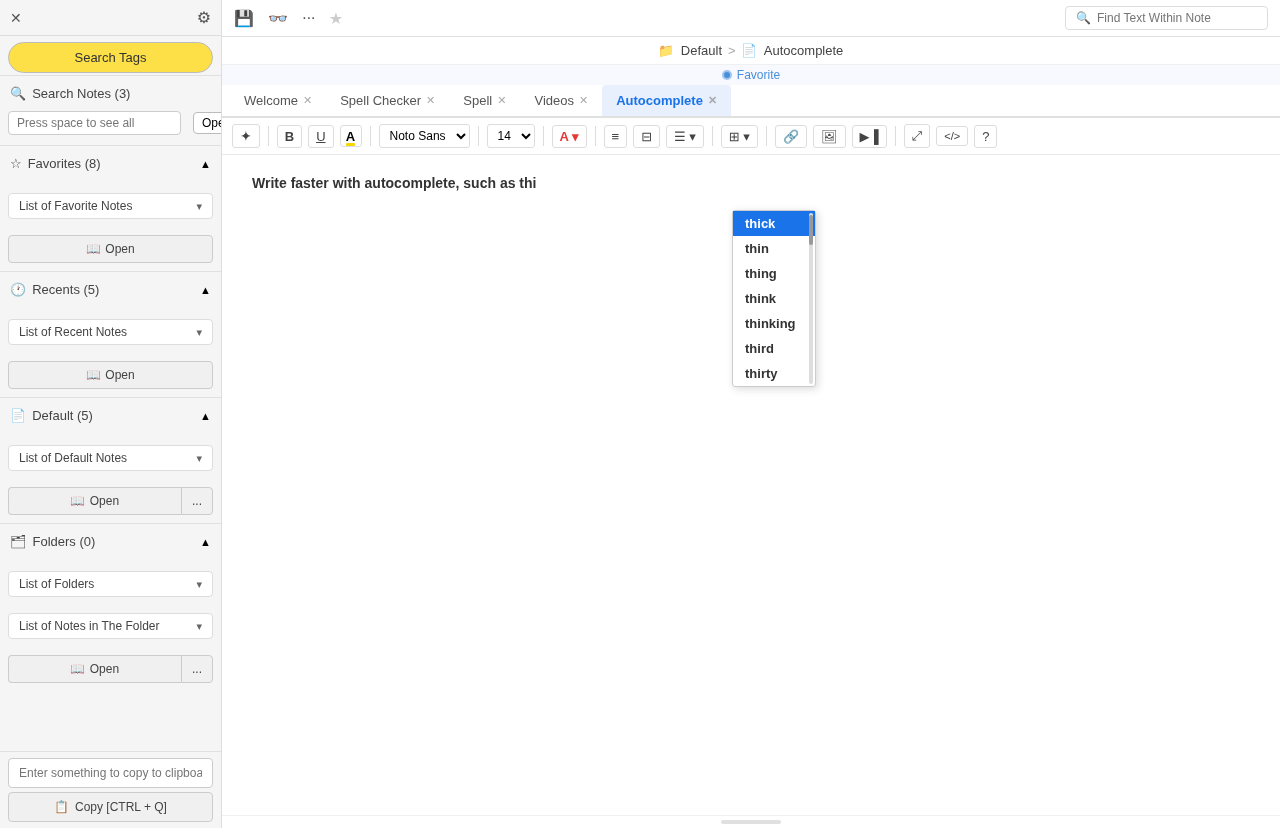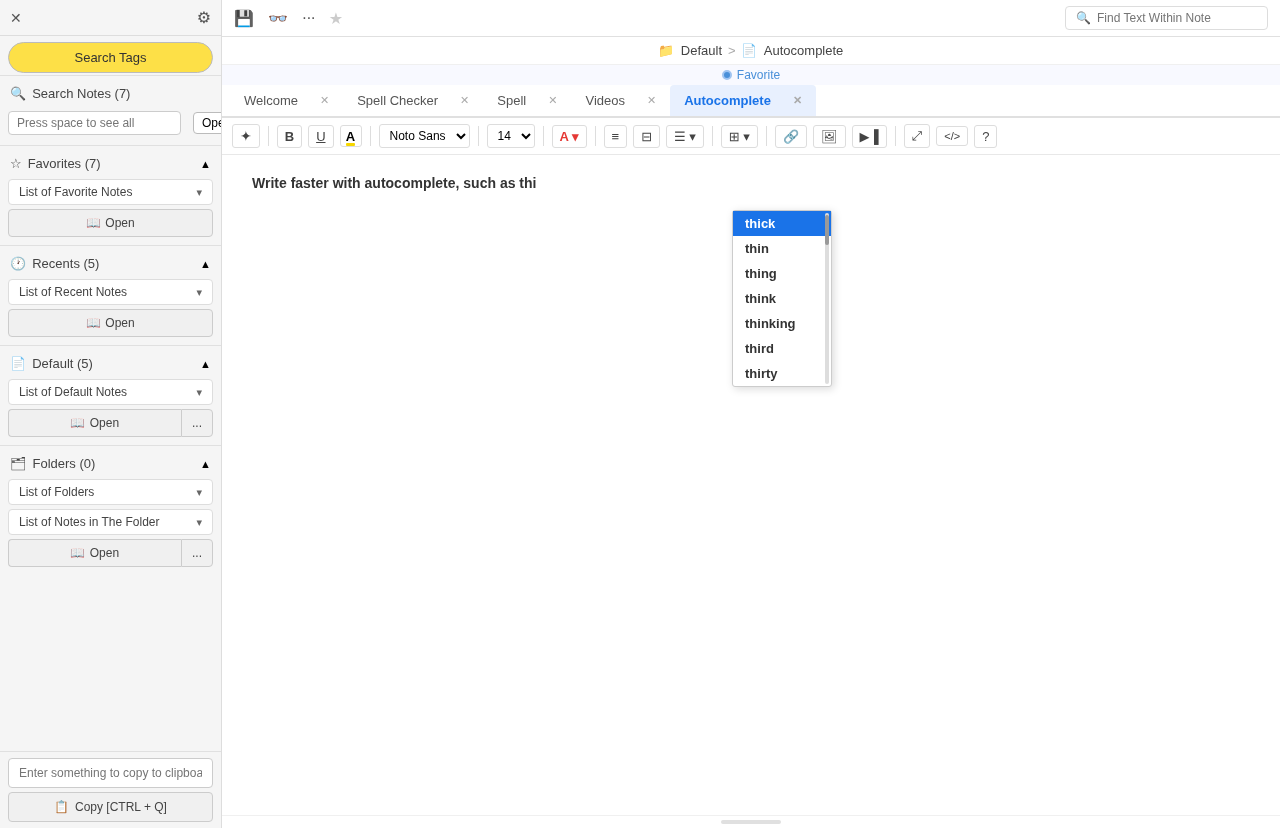--- a/index.html
+++ b/index.html
@@ -19,21 +19,21 @@
     .sidebar-btn-outline { background: #fde047; }
 
     .search-input-row { display: flex; align-items: center; gap: 4px; margin-top: 4px; }
     .search-input-placeholder { flex: 1; background: #fff; border: 1px solid #ccc; border-radius: 4px; padding: 4px 8px; font-size: 12px; color: #999; }
     .open-btn-small { background: #fff; border: 1px solid #bbb; border-radius: 4px; padding: 3px 8px; font-size: 12px; cursor: pointer; }
 
     .section { padding: 4px 0; border-top: 1px solid #e0e0e0; }
     .section-header { display: flex; align-items: center; justify-content: space-between; padding: 6px 10px; cursor: pointer; }
     .section-title { display: flex; align-items: center; gap: 6px; font-size: 13px; color: #444; font-weight: 500; }
 
-    .section-list-dropdown { display: flex; align-items: center; justify-content: space-between; margin: 2px 8px; padding: 5px 10px; background: #fff; border: 1px solid #ddd; border-radius: 4px; font-size: 12px; color: #444; cursor: pointer; }
+    .section-list-dropdown { display: flex; align-items: center; justify-content: space-between; margin: 16px 8px; padding: 5px 10px; background: #fff; border: 1px solid #ddd; border-radius: 4px; font-size: 12px; color: #444; cursor: pointer; }
     .dropdown-arrow { color: #666; font-size: 11px; }
 
     .open-btn { display: flex; align-items: center; justify-content: center; gap: 4px; margin: 4px 8px 4px; padding: 6px 10px; background: #f0f0f0; border: 1px solid #ccc; border-radius: 4px; cursor: pointer; font-size: 12px; color: #444; }
     .open-btn-row { display: flex; gap: 0; margin: 4px 8px 4px; }
     .open-btn-main { flex: 1; display: flex; align-items: center; justify-content: center; gap: 4px; padding: 6px 10px; background: #f0f0f0; border: 1px solid #ccc; border-radius: 4px 0 0 4px; cursor: pointer; font-size: 12px; color: #444; border-right: none; }
     .open-btn-dots { padding: 6px 10px; background: #f0f0f0; border: 1px solid #ccc; border-radius: 0 4px 4px 0; cursor: pointer; font-size: 12px; color: #444; }
 
     
     .clipboard-section { margin-top: auto; padding: 6px 8px; border-top: 1px solid #e0e0e0; }
     .clipboard-input { width: 100%; padding: 7px 10px; border: 1px solid #ccc; border-radius: 4px; background: #fff; font-size: 12px; color: #999; margin-bottom: 4px; }
@@ -51,37 +51,37 @@
     .search-note-input { border: none; outline: none; font-size: 12px; color: #999; width: 160px; }
 
     
     .breadcrumb-bar { display: flex; align-items: center; justify-content: center; gap: 6px; padding: 6px; border-bottom: 1px solid #f0f0f0; font-size: 13px; color: #444; }
     .breadcrumb-sep { color: #aaa; }
     .autosave { display: flex; align-items: center; justify-content: center; gap: 5px; padding: 3px; font-size: 12px; color: #4a90d9; background: #f8f9ff; }
     .autosave-dot { width: 10px; height: 10px; border-radius: 50%; background: #4a90d9; border: 2px solid #a0c4f1; }
 
     
     .tabs-bar { display: flex; align-items: center; border-bottom: 2px solid #e0e0e0; background: #fff; padding: 0 8px; overflow-x: auto; }
-    .tab { display: flex; align-items: center; gap: 22px; padding: 8px 14px; font-size: 13px; color: #555; cursor: pointer; border-bottom: 2px solid transparent; margin-bottom: -2px; white-space: nowrap; }
+    .tab { display: flex; align-items: center; gap: 5px; padding: 8px 14px; font-size: 13px; color: #555; cursor: pointer; border-bottom: 2px solid transparent; margin-bottom: -2px; white-space: nowrap; }
     .tab.active { color: #1a73e8; border-bottom: 2px solid #1a73e8; font-weight: 600; background: #e8f0fe; border-radius: 4px 4px 0 0; }
     .tab-close { font-size: 11px; color: #aaa; cursor: pointer; }
 
     
     .editor-toolbar { display: flex; align-items: center; gap: 6px; padding: 6px 10px; border-bottom: 1px solid #e8e8e8; background: #fff; flex-wrap: wrap; }
     .toolbar-btn { padding: 3px 7px; border: 1px solid #ddd; border-radius: 3px; background: #fff; cursor: pointer; font-size: 13px; color: #444; }
     .toolbar-sep { width: 1px; height: 20px; background: #ddd; margin: 0 2px; }
     .font-select { padding: 3px 6px; border: 1px solid #ddd; border-radius: 3px; font-size: 12px; background: #fff; cursor: pointer; }
     .color-btn { width: 22px; height: 22px; border: 1px solid #ddd; border-radius: 3px; background: #fff; cursor: pointer; display: flex; align-items: center; justify-content: center; }
 
     
     .editor-area { flex: 1; padding: 20px 30px; font-size: 14px; color: #333; position: relative; overflow-y: auto; font-weight: bold; }
     .editor-content { outline: none; min-height: 200px; }
 
     
-    .autocomplete-dropdown { position: absolute; top: 55px; left: 510px; width: 100px; background: #fff; border: 1px solid #ccc; border-radius: 3px; box-shadow: 2px 2px 8px rgba(0,0,0,0.15); z-index: 100; }
+    .autocomplete-dropdown { position: absolute; top: 55px; left: 510px; width: 84px; background: #fff; border: 1px solid #ccc; border-radius: 3px; box-shadow: 2px 2px 8px rgba(0,0,0,0.15); z-index: 100; }
     .autocomplete-item { padding: 5px 12px; font-size: 13px; color: #333; cursor: pointer; }
     .autocomplete-item.selected { background: #1a73e8; color: #fff; }
     .autocomplete-scrollbar { position: absolute; right: 2px; top: 2px; bottom: 2px; width: 4px; background: #ddd; border-radius: 2px; }
     .autocomplete-scroll-thumb { width: 4px; height: 30px; background: #999; border-radius: 2px; margin-top: 2px; }
 
     
     .editor-scrollbar { display: flex; justify-content: center; padding: 4px; border-top: 1px solid #f0f0f0; }
     .scrollbar-track { width: 60px; height: 4px; background: #e0e0e0; border-radius: 2px; }
   </style>
 </head>
@@ -96,34 +96,34 @@
       <span class="gear-icon">⚙</span>
     </div>
 
 
     <button class="sidebar-btn sidebar-btn-outline">Search Tags</button>
 
     <div class="section">
       <div class="section-header">
         <div class="section-title">
           <span style="font-size:13px;">🔍</span>
-          <span>Search Notes (7)</span>
+          <span>Search Notes (3)</span>
         </div>
       </div>
       <div class="search-input-row" style="padding: 0 8px 6px; gap: 12px;">
         <input class="search-input-placeholder" type="text" placeholder="Press space to see all" style="">
         <button class="open-btn-small">Open</button>
       </div>
     </div>
 
     <div class="section">
       <div class="section-header">
         <div class="section-title">
           <span style="font-size:13px;">☆</span>
-          <span>Favorites (7)</span>
+          <span>Favorites (8)</span>
         </div>
         <span style="font-size:11px;">▲</span>
       </div>
       <div class="section-list-dropdown">
         <span>List of Favorite Notes</span>
         <span class="dropdown-arrow">▾</span>
       </div>
       <div class="open-btn">
         <span>📖</span>
         <span>Open</span>

